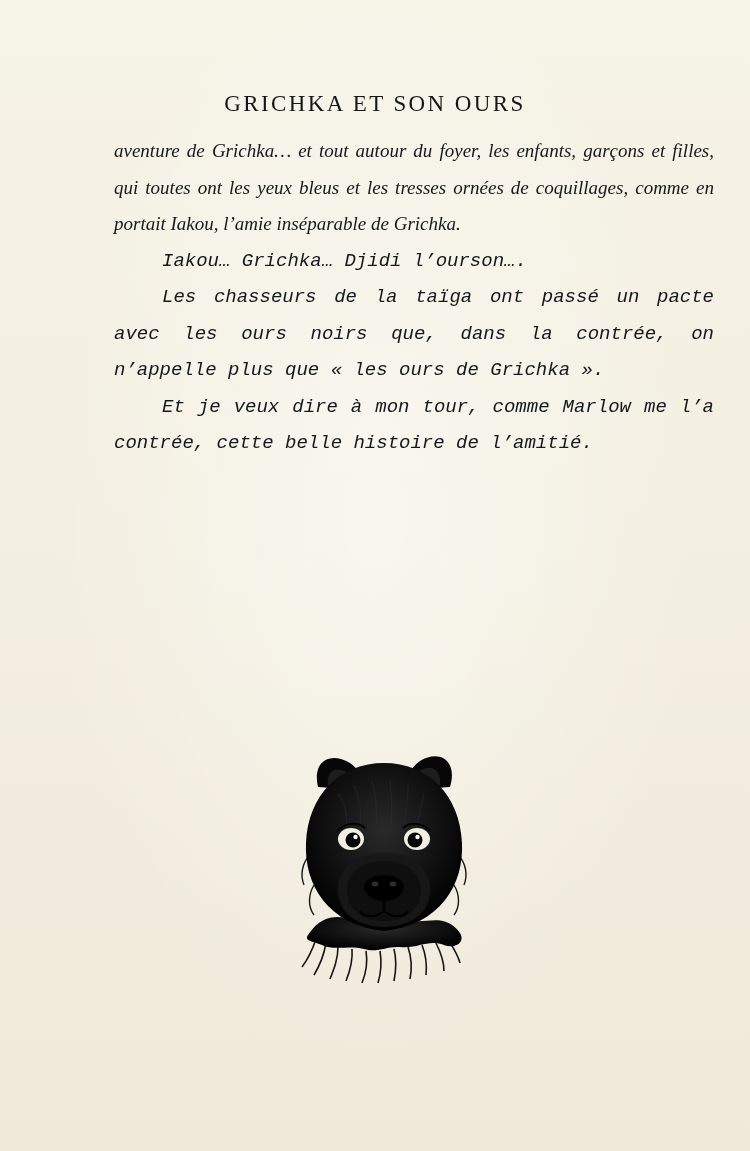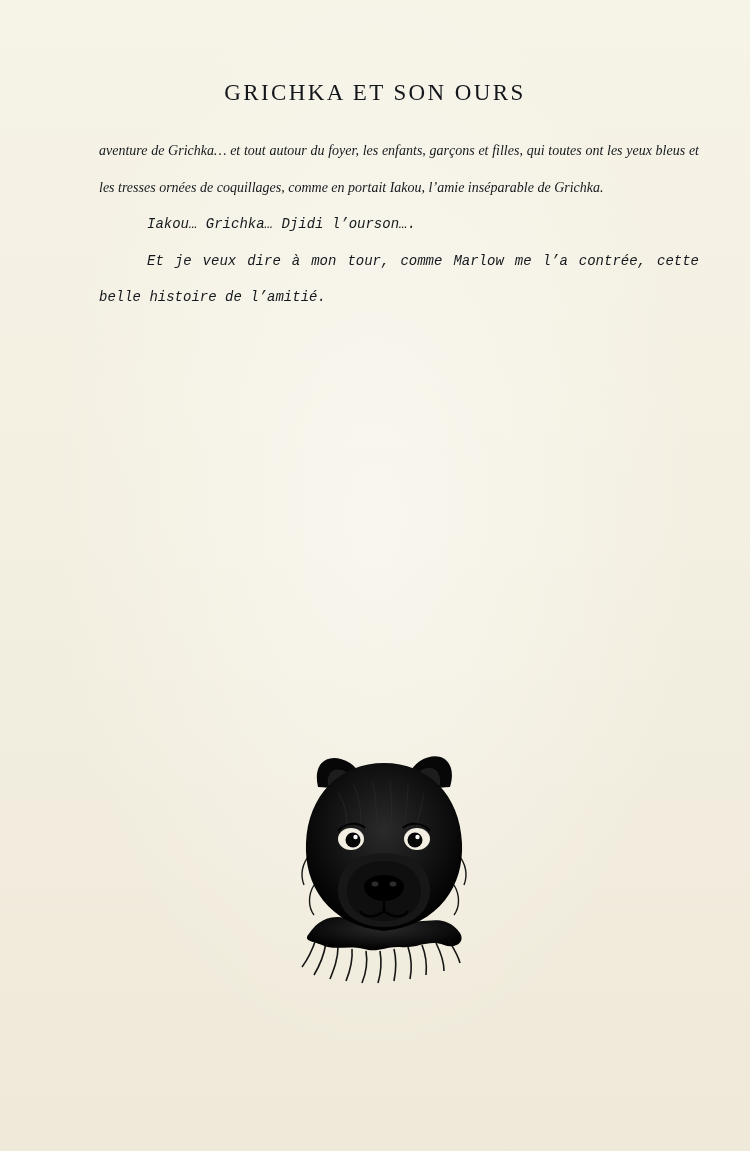--- a/index.html
+++ b/index.html
@@ -22,38 +22,38 @@
       radial-gradient(ellipse at 50% 45%, rgba(255,255,255,0.45) 0%, rgba(255,255,255,0) 62%),
       linear-gradient(180deg, #f6f3e7 0%, #f3efe1 45%, #efe9d9 100%);
   }
   .page {
     position: absolute;
     inset: 0;
     padding: 0;
   }
   .page-title {
     position: absolute;
-    top: 80px;
+    top: 91px;
     left: 0;
     width: 750px;
     text-align: center;
     font-family: "Liberation Serif", serif;
     font-size: 23px;
     letter-spacing: 2.4px;
     color: #13161a;
     font-weight: 400;
   }
   .body-text {
     position: absolute;
     top: 133px;
-    left: 99px;
+    left: 114px;
     width: 600px;
     color: #15181c;
     font-style: italic;
-    font-size: 14px;
+    font-size: 19px;
     line-height: 36.5px;
     text-align: justify;
   }
   .body-text p {
     margin: 0;
     text-indent: 0;
   }
   .body-text p.indent {
     text-indent: 48px;
   }
@@ -79,20 +79,21 @@
 
 <div class="paper"></div>
 
 <div class="page">
 
   <div class="page-title">GRICHKA ET SON OURS</div>
 
   <div class="body-text">
     <p>aventure de Grichka… et tout autour du foyer, les enfants, garçons et filles, qui toutes ont les yeux bleus et les tresses ornées de coquillages, comme en portait Iakou, l’amie inséparable de Grichka.</p>
     <p class="indent">Iakou… Grichka… Djidi l’ourson….</p>
+    <p class="indent">Les chasseurs de la taïga ont passé un pacte avec les ours noirs que, dans la contrée, on n’appelle plus que « les ours de Grichka ».</p>
     <p class="indent">Et je veux dire à mon tour, comme Marlow me l’a contrée, cette belle histoire de l’amitié.</p>
   </div>
 
   <div class="illustration">
     <svg viewBox="0 0 230 260" xmlns="http://www.w3.org/2000/svg" aria-hidden="true">
       <defs>
         <radialGradient id="furShade" cx="50%" cy="40%" r="60%">
           <stop offset="0%" stop-color="#2a2a2a"></stop>
           <stop offset="70%" stop-color="#0d0d0d"></stop>
           <stop offset="100%" stop-color="#000000"></stop>

